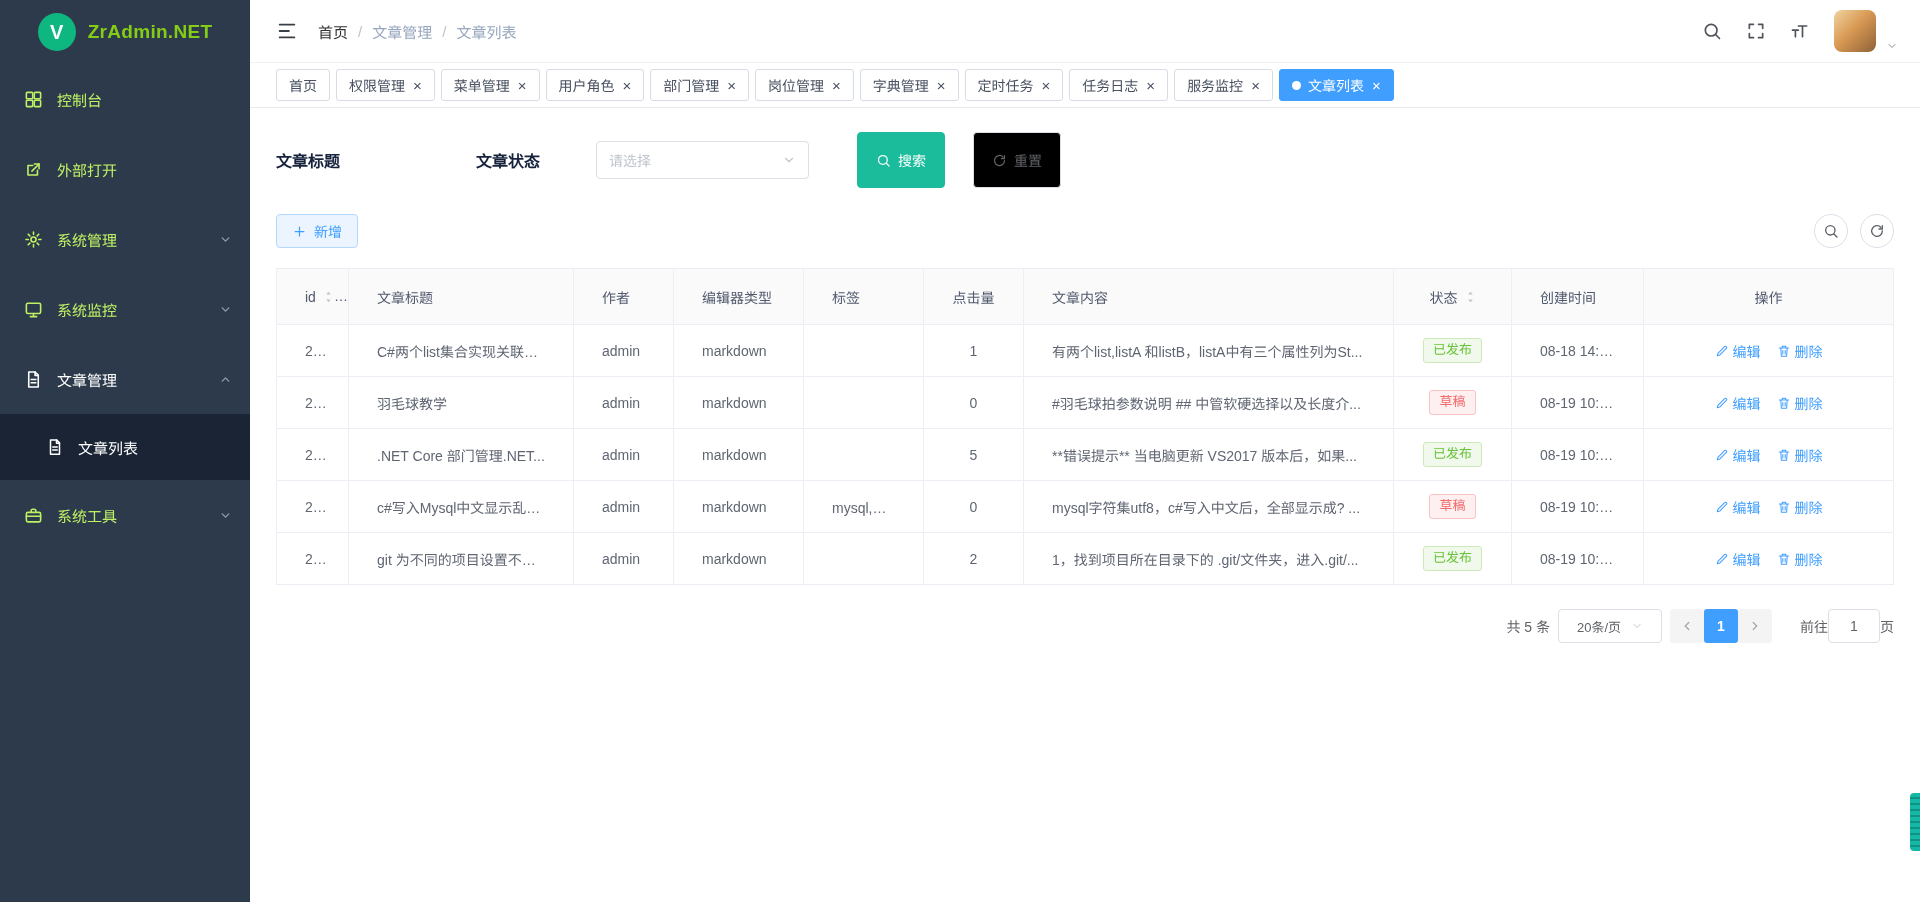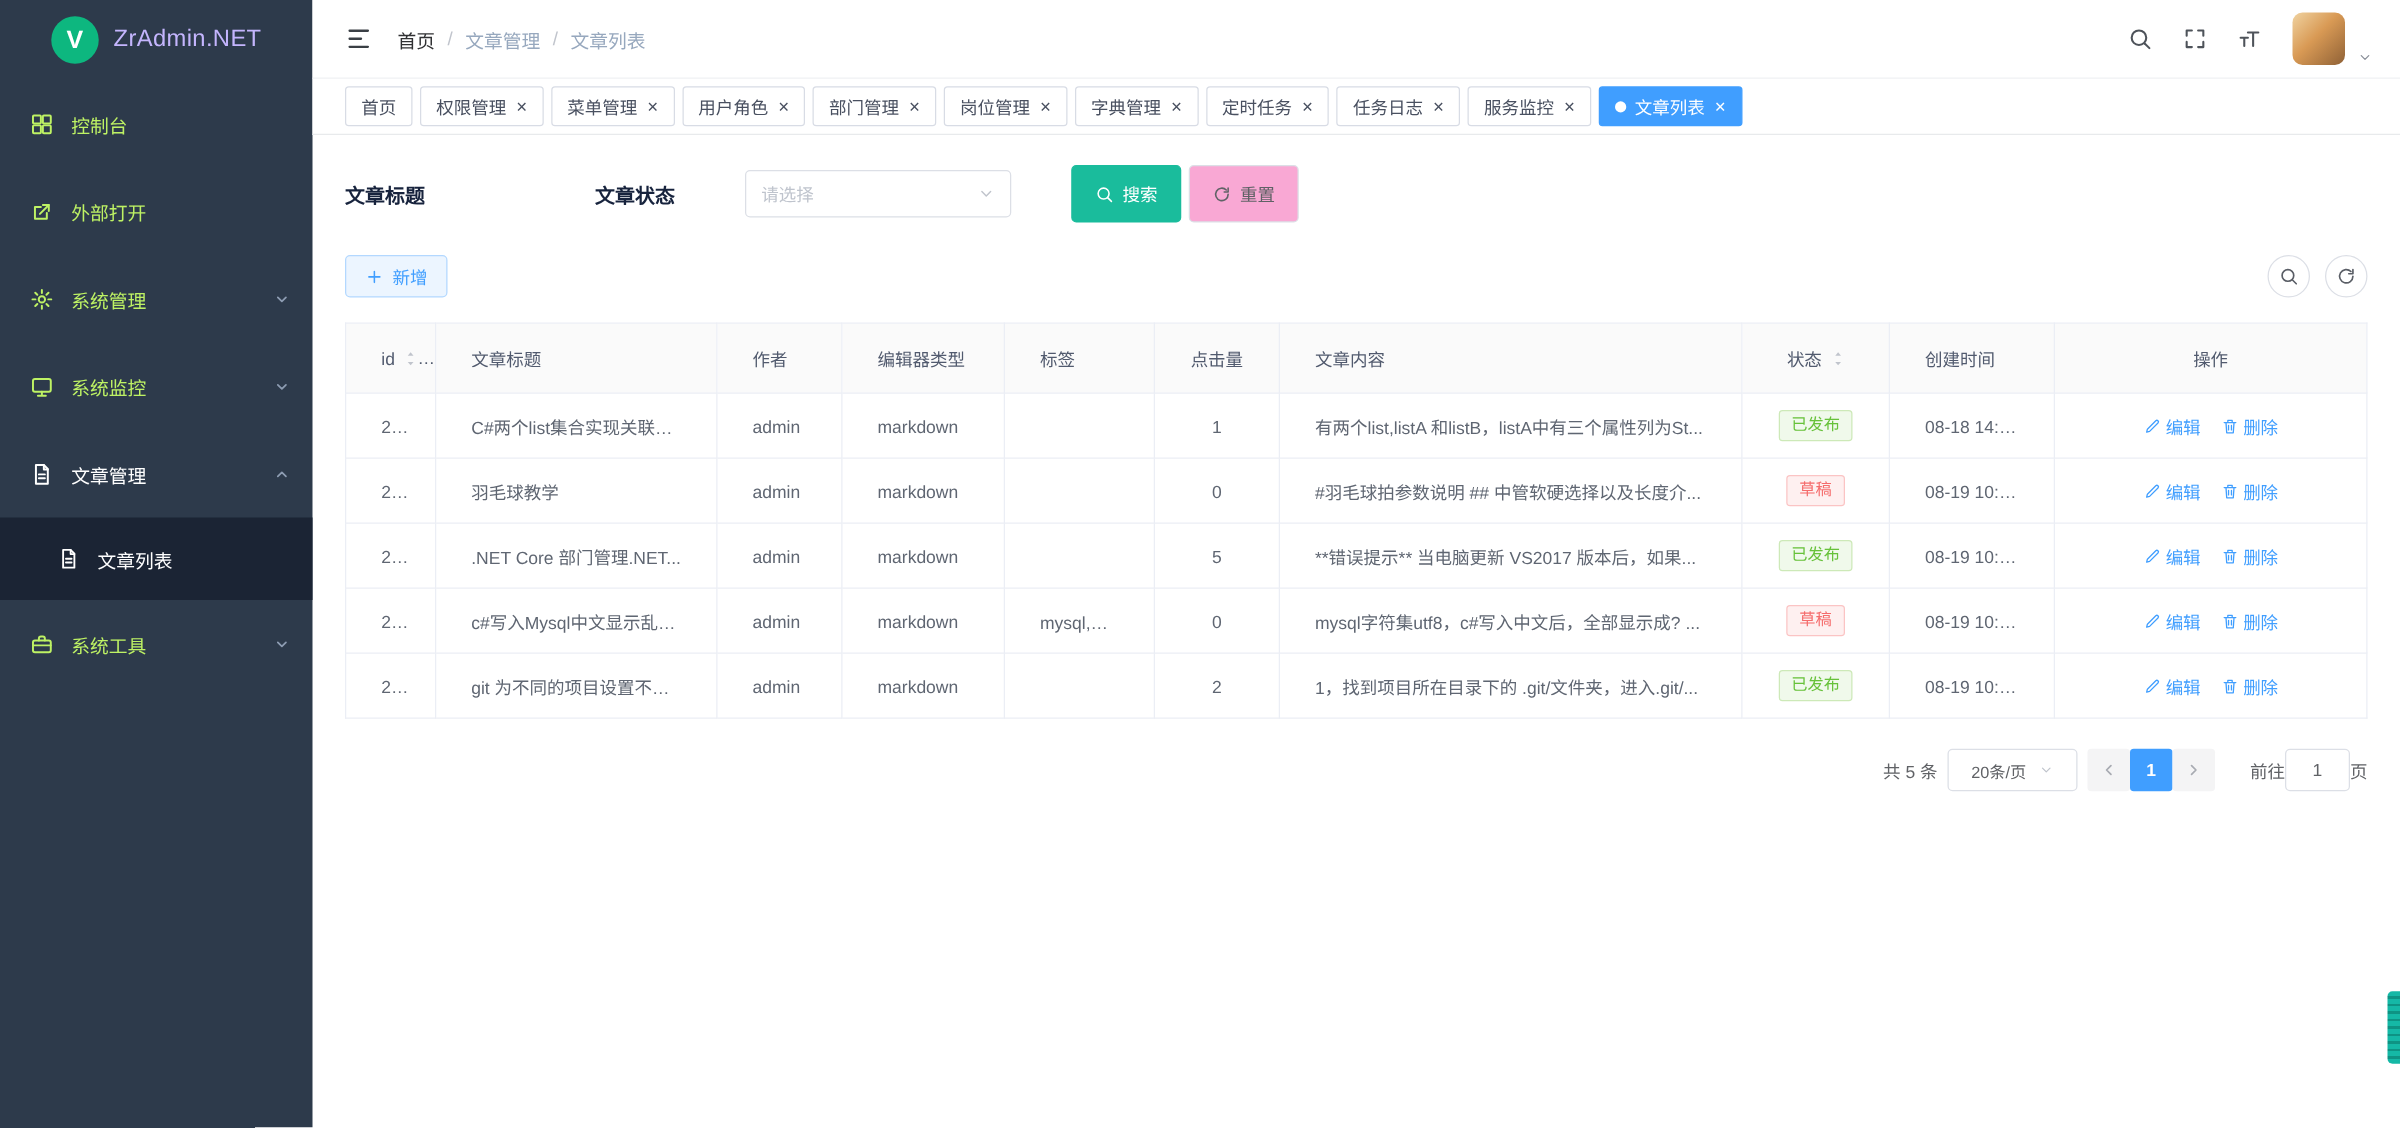--- a/index.html
+++ b/index.html
@@ -6,21 +6,21 @@
   html,body{width:1920px;height:902px;overflow:hidden}
   body{font-family:"Liberation Sans","DejaVu Sans",sans-serif;background:#fff;position:relative;font-size:14px;color:#606266}
   .svg-defs{position:absolute;width:0;height:0;overflow:hidden}
   .ic{width:18px;height:18px;stroke:currentColor;fill:none;stroke-width:2;stroke-linecap:round;stroke-linejoin:round;flex-shrink:0}
   .app{display:flex;width:100%;height:100%}
 
   
   .sidebar{width:250px;height:100%;background:#2d3a4b;flex-shrink:0;display:flex;flex-direction:column}
   .logo-row{height:64px;display:flex;align-items:center;justify-content:center;gap:12px}
   .logo-circle{width:38px;height:38px;border-radius:50%;background:#0db77f;color:#fff;display:flex;align-items:center;justify-content:center;font-weight:bold;font-size:20px}
-  .logo-title{color:#c4b5fd;font-size:19px;font-weight:400;letter-spacing:.3px}
+  .logo-title{color:#84cc16;font-size:19px;font-weight:700;letter-spacing:.3px}
   .menu-item{height:70px;display:flex;align-items:center;padding:0 18px 0 24px;color:#bef264;font-size:15px;cursor:pointer;white-space:nowrap}
   .menu-item .mi{margin-right:14px;width:19px;height:19px}
   .menu-item .arrow{margin-left:auto;width:13px;height:13px;color:#8d9cb2;stroke-width:2.6}
   .arrow.up{transform:rotate(180deg)}
   .menu-item.expanded{color:#fff}
   .menu-sub{height:66px;display:flex;align-items:center;padding:0 18px 0 46px;background:#1b2434;color:#fff;font-size:15px;cursor:pointer}
   .menu-sub .mi{margin-right:14px;width:18px;height:18px}
 
   
   .main{flex:1;min-width:0;display:flex;flex-direction:column}
@@ -43,24 +43,24 @@
   .tab-close{font-size:15px;line-height:1;cursor:pointer;margin-left:1px}
 
   
   .filter{display:flex;align-items:center;padding:24px 26px 0}
   .f-label{font-size:16px;font-weight:700;color:#17233d;margin-right:56px;white-space:nowrap}
   .f-label.second{margin-left:80px}
   .f-input{width:213px;height:38px;border:1px solid #dcdfe6;border-radius:4px;padding:0 12px;font-size:14px;color:#606266;outline:none}
   .f-input::placeholder{color:#bfc4cd}
   .f-select{width:213px;height:38px;border:1px solid #dcdfe6;border-radius:4px;padding:0 12px;display:flex;align-items:center;justify-content:space-between;color:#bfc4cd;cursor:pointer;background:#fff}
   .f-select .ic{width:14px;height:14px;color:#c0c4cc}
-  .btn{display:inline-flex;align-items:center;gap:7px;height:46px;padding:16px 18px;border-radius:4px;font-size:14px;cursor:pointer;border:1px solid transparent;background:#fff}
+  .btn{display:inline-flex;align-items:center;gap:7px;height:56px;padding:16px 18px;border-radius:4px;font-size:14px;cursor:pointer;border:1px solid transparent;background:#fff}
   .btn .ic{width:15px;height:15px}
   .btn-search{margin-left:48px;background:#1abc9c;color:#fff;border-color:#1abc9c}
-  .btn-reset{margin-left:6px;background:#f9a8d4;color:#606266;border-color:#dcdfe6}
+  .btn-reset{margin-left:28px;background:#000000;color:#606266;border-color:#dcdfe6}
 
   
   .toolbar{display:flex;align-items:center;padding:26px 26px 0}
   .btn-add{height:34px;padding:0 15px;background:#ecf5ff;color:#409eff;border-color:#b3d8ff;font-size:14px}
   .mini-group{margin-left:auto;display:flex;gap:12px}
   .mini-btn{width:34px;height:34px;border-radius:50%;border:1px solid #dcdfe6;display:flex;align-items:center;justify-content:center;color:#5a5e66;background:#fff;cursor:pointer}
   .mini-btn .ic{width:16px;height:16px}
 
   
   .table-wrap{margin:20px 26px 0}

